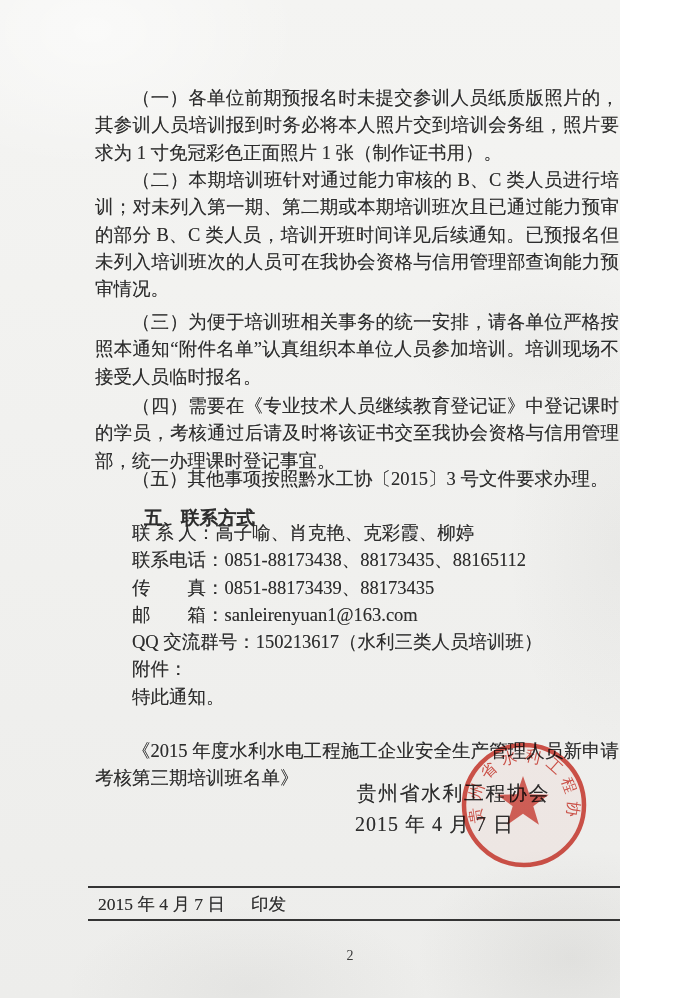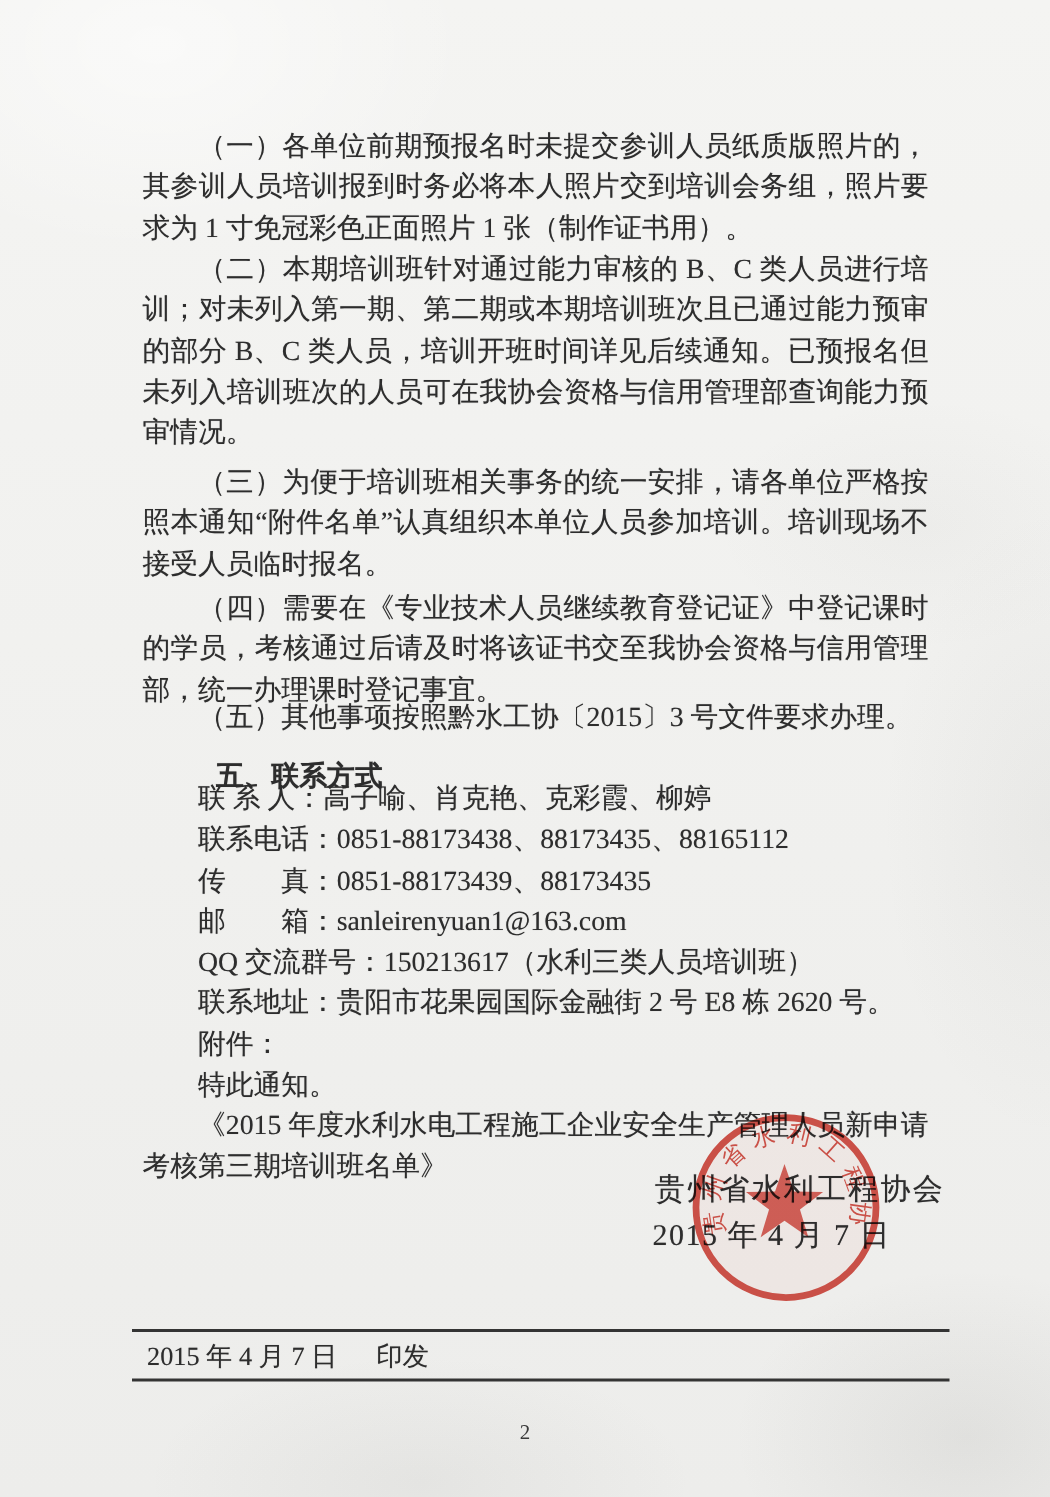--- a/index.html
+++ b/index.html
@@ -1,18 +1,18 @@
 <!DOCTYPE html>
 <html><head>
 <meta charset="utf-8">
 <style>
   html,body { margin:0; padding:0; background:#ffffff; }
   .page {
     position:relative;
-    width:700px; height:998px;
+    width:620px; height:998px;
     margin:0;
     overflow:hidden;
     font-family:"Liberation Serif", serif;
     color:#2d2d2d;
     background-color:#f2f2f0;
     background-image:
       radial-gradient(ellipse 220px 160px at 92% 96%, rgba(110,110,105,0.10), transparent 70%),
       radial-gradient(ellipse 260px 120px at 40% 99%, rgba(110,110,105,0.07), transparent 70%),
       radial-gradient(ellipse 160px 300px at 100% 55%, rgba(110,110,105,0.06), transparent 70%),
       radial-gradient(ellipse 200px 120px at 88% 35%, rgba(110,110,105,0.04), transparent 70%),
@@ -80,21 +80,20 @@
   <p class="block para" style="top:466px">（五）其他事项按照黔水工协〔2015〕3 号文件要求办理。</p>
 
   <h3 class="block heading" style="top:493px">五、联系方式</h3>
 
   <div class="block" style="top:520px">
     <div class="contact-line">联 系 人：高子喻、肖克艳、克彩霞、柳婷</div>
     <div class="contact-line">联系电话：0851-88173438、88173435、88165112</div>
     <div class="contact-line">传　　真：0851-88173439、88173435</div>
     <div class="contact-line">邮　　箱：sanleirenyuan1@163.com</div>
     <div class="contact-line">QQ 交流群号：150213617（水利三类人员培训班）</div>
-    <div class="contact-line">联系地址：贵阳市花果园国际金融街 2 号 E8 栋 2620 号。</div>
     <div class="contact-line">附件：</div>
     <div class="contact-line">特此通知。</div>
   </div>
 
   <p class="block para" style="top:738px">《2015 年度水利水电工程施工企业安全生产管理人员新申请考核第三期培训班名单》</p>
 
   <div class="sig sig-org">贵州省水利工程协会</div>
   <div class="sig sig-date">2015 年 4 月 7 日</div>
 
   <svg class="seal" viewBox="0 0 140 140">

